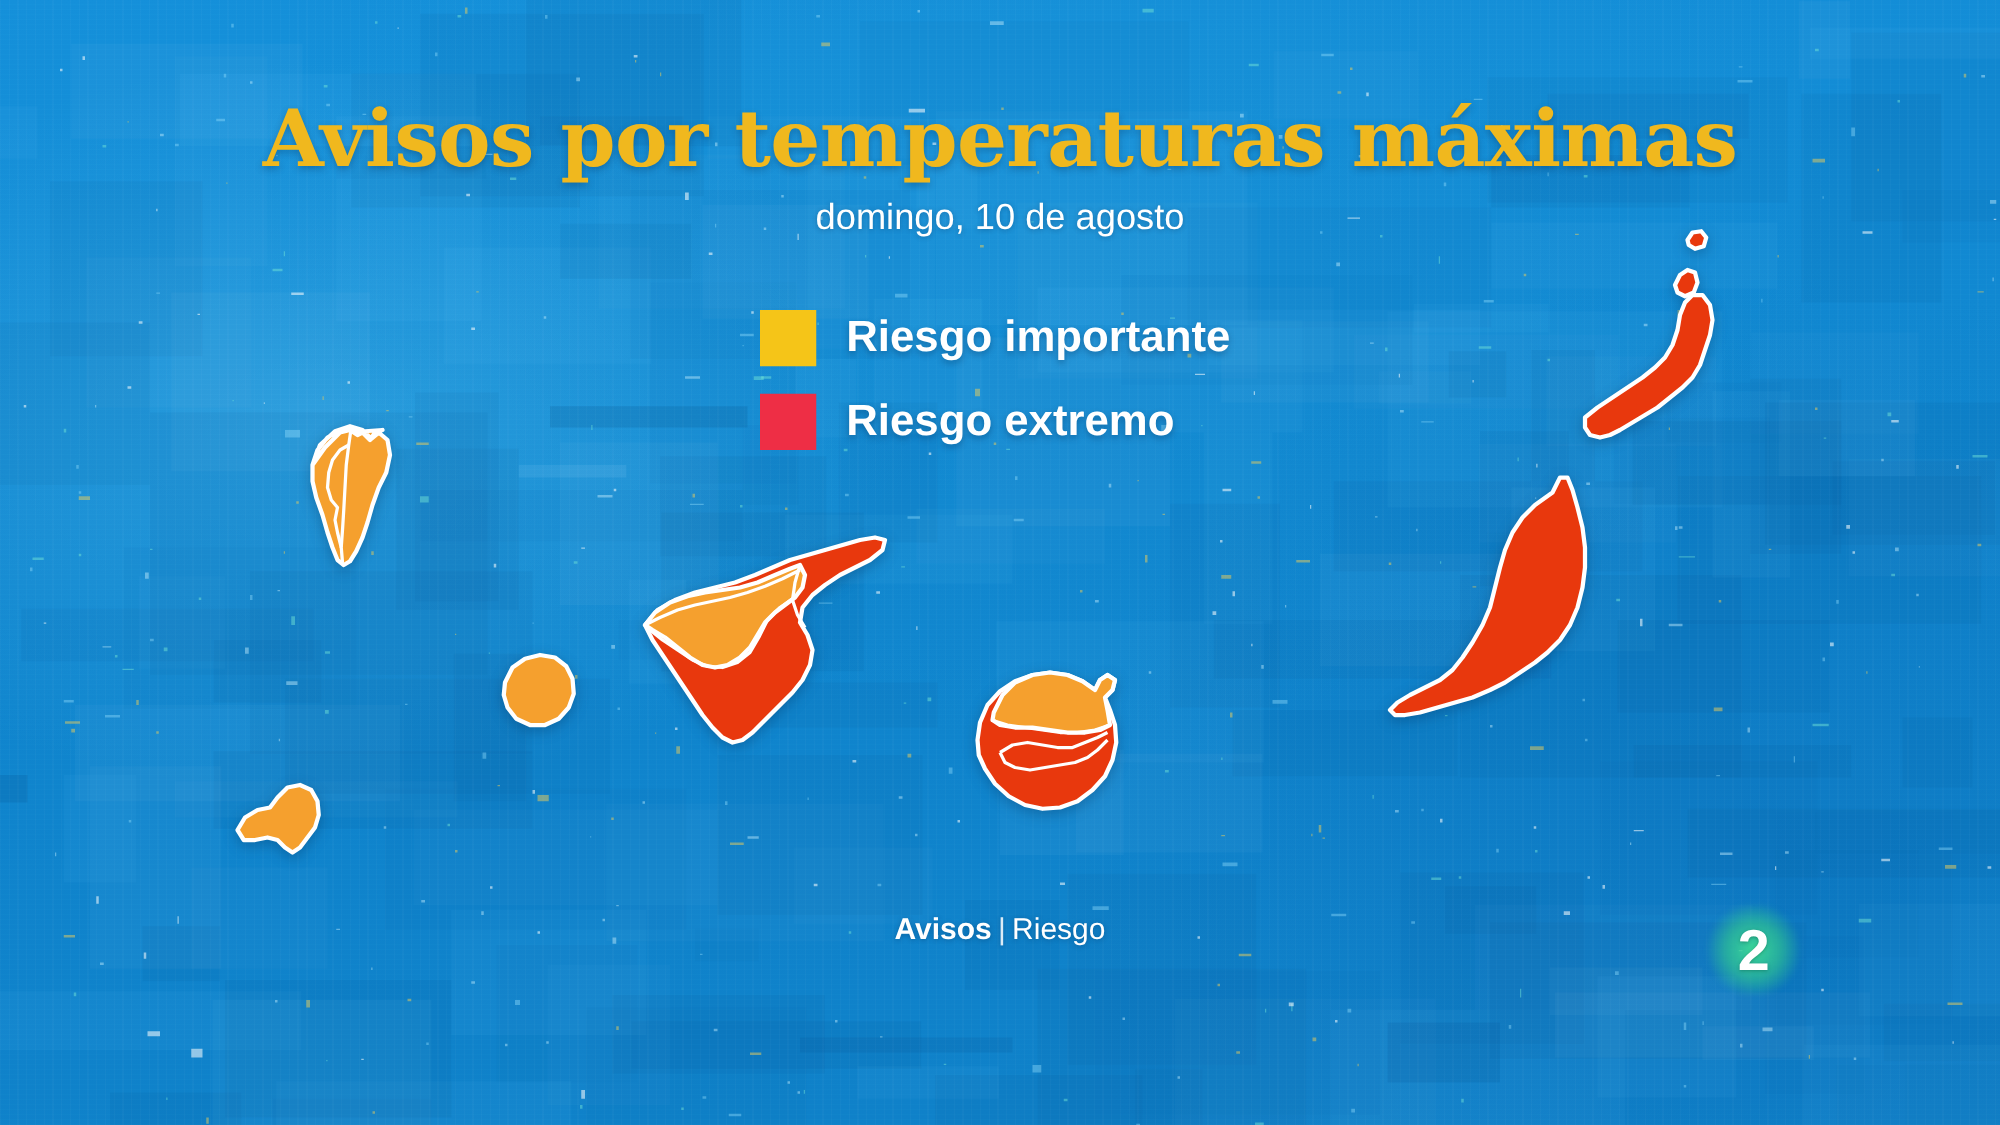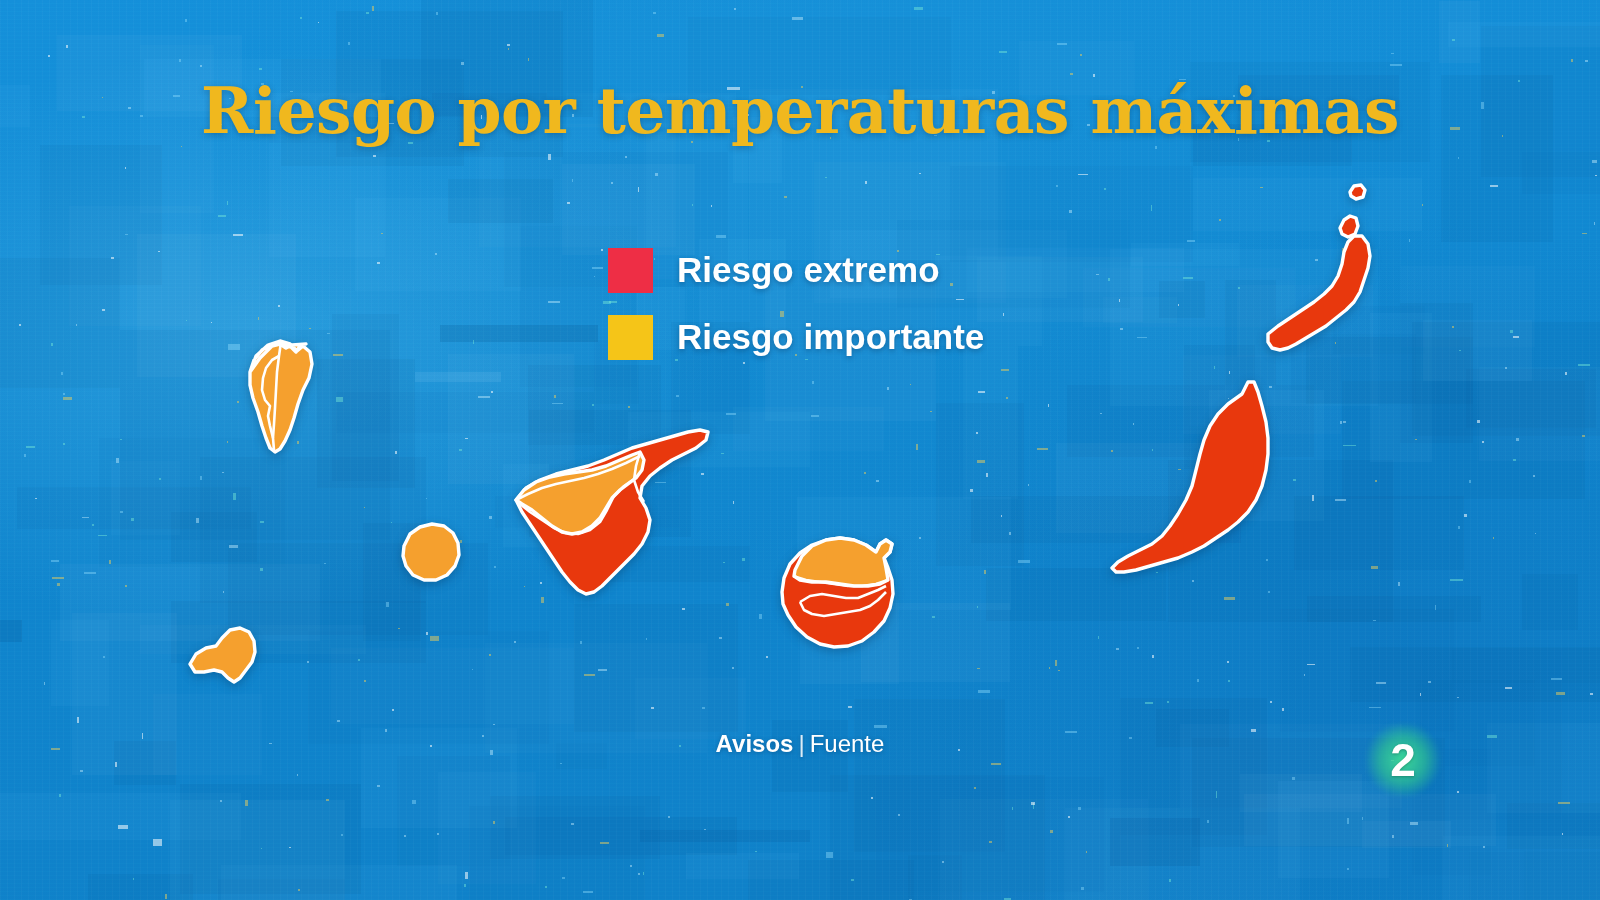--- a/index.html
+++ b/index.html
@@ -764,35 +764,36 @@
         </g>
 
         <g>
           <path class="isl" fill="#e8380d" stroke-width="2.2" d="M1350,192 L1354,186 L1361,185 L1365,190 L1363,197 L1356,199 L1351,196 Z"></path>
         </g>
 
       </g>
     </svg>
   </div>
 
-  <div id="title">Riesgo por temperaturas máximas</div>
+  <div id="title">Avisos por temperaturas máximas</div>
+  <div id="subtitle">domingo, 10 de agosto</div>
 
   <div id="legend">
+    <div class="legend-row">
+      <div class="swatch" style="background:#f5c518;"></div>
+      <div class="legend-label">Riesgo importante</div>
+    </div>
     <div class="legend-row">
       <div class="swatch" style="background:#ee2e45;"></div>
       <div class="legend-label">Riesgo extremo</div>
     </div>
-    <div class="legend-row">
-      <div class="swatch" style="background:#f5c518;"></div>
-      <div class="legend-label">Riesgo importante</div>
-    </div>
   </div>
 
   <div id="source">
-    <span class="lbl">Avisos</span><span class="sep">|</span><span class="val">Fuente</span>
+    <span class="lbl">Avisos</span><span class="sep">|</span><span class="val">Riesgo</span>
   </div>
 
   <div id="logo">
     <div class="glow"></div>
     <div class="num">2</div>
   </div>
 
 </div>
 
 </body></html>

